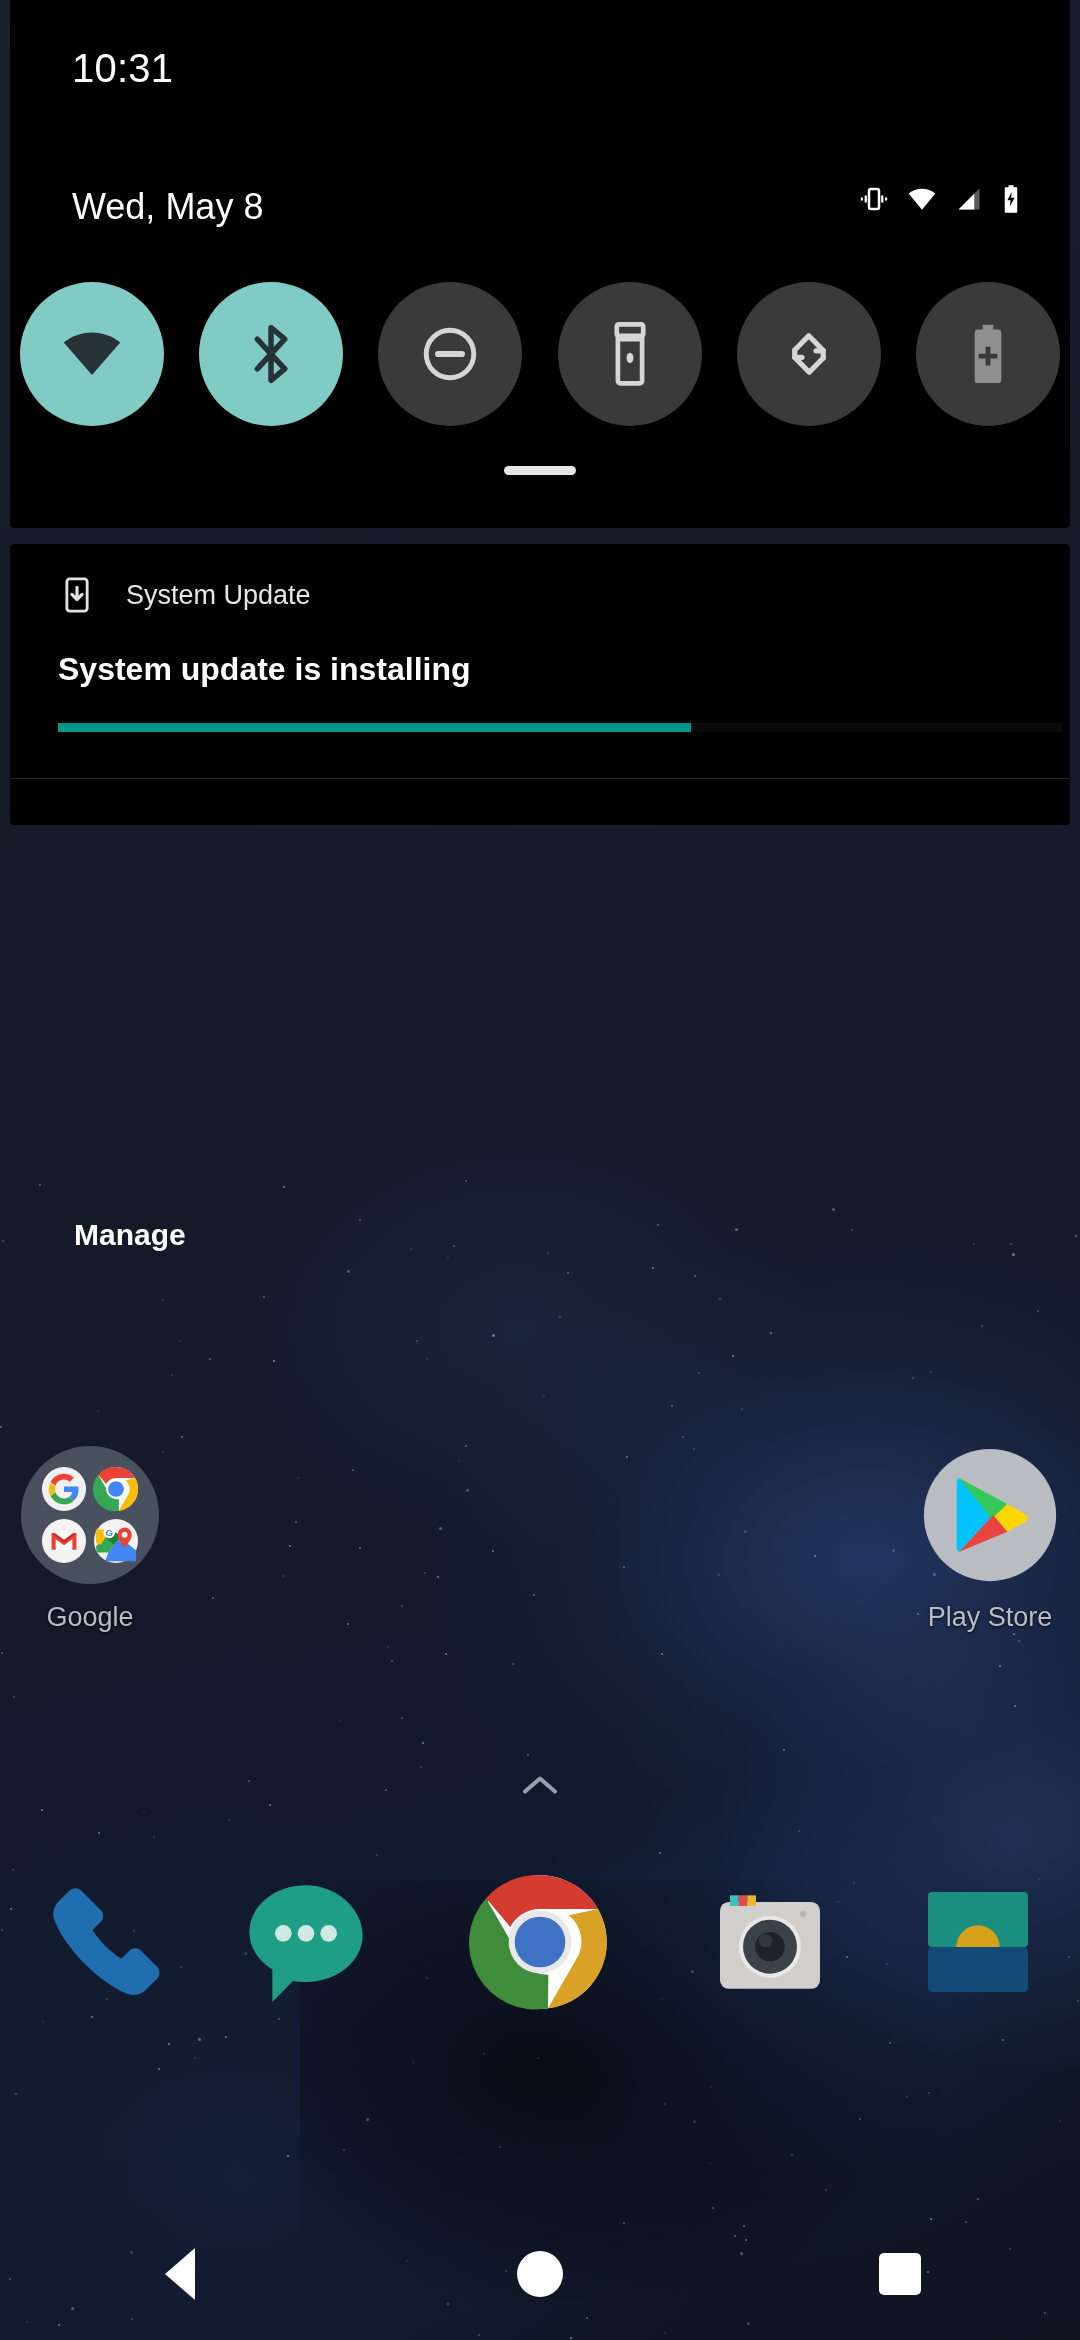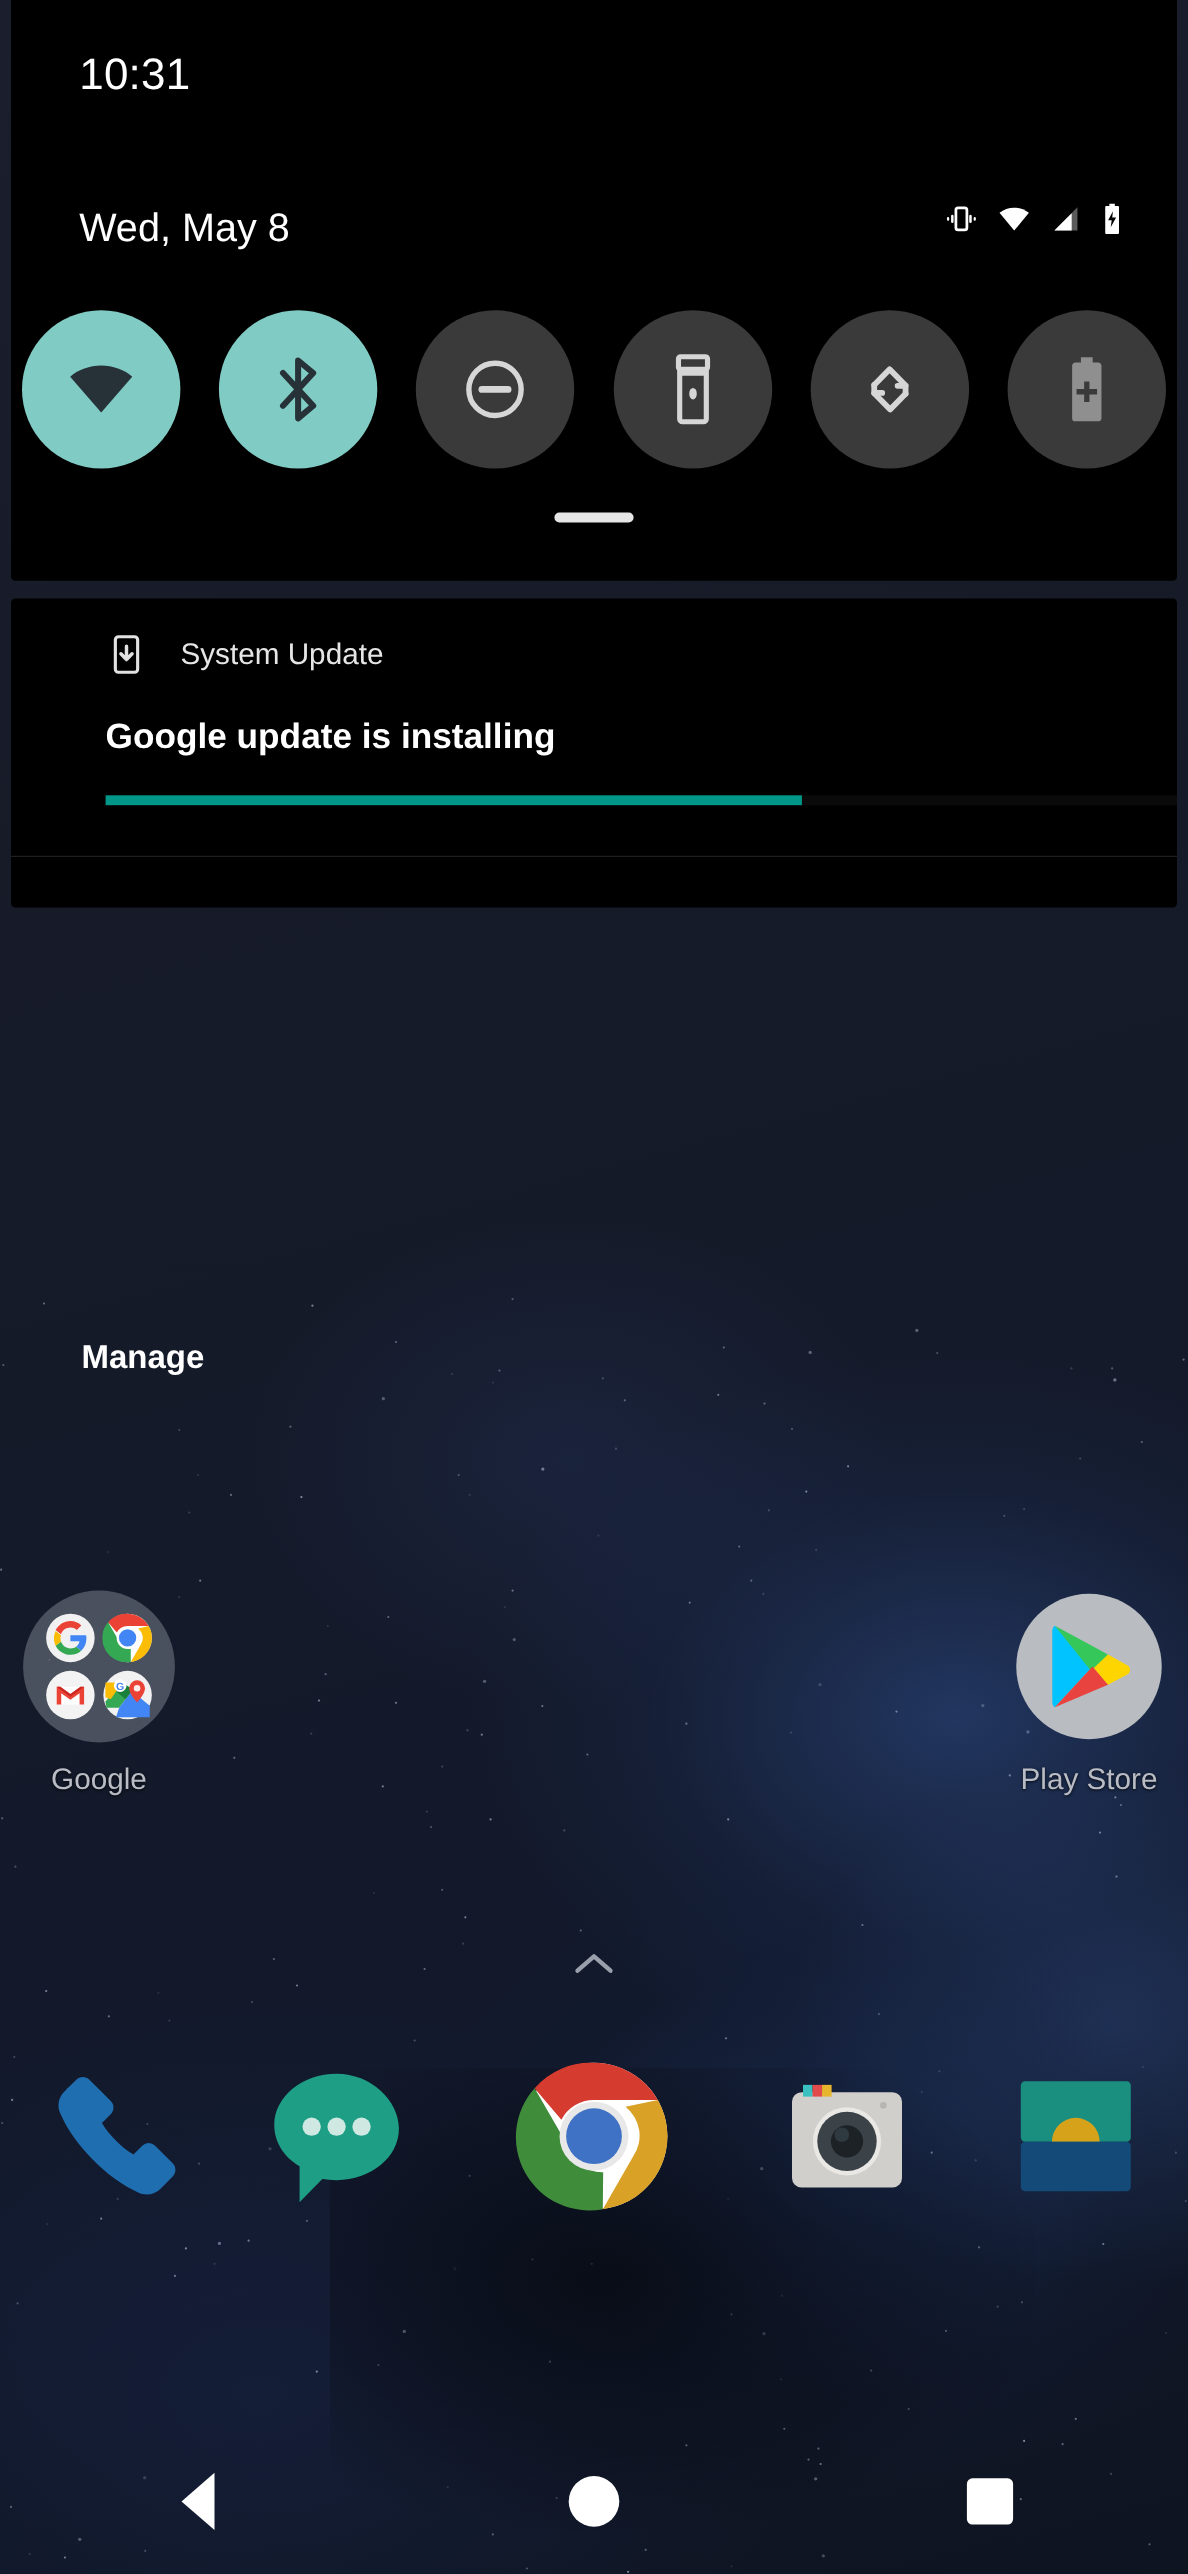--- a/index.html
+++ b/index.html
@@ -89,21 +89,21 @@
     padding-top:22px;
   }
   .notif-text {
     color:#e3e3e3; font-size:30px; line-height:1.26; padding-top:4px;
   }
   #progress-track {
     position:relative; height:9px; margin:34px 0 0 0; width:1004px;
     background:rgba(255,255,255,0.04); border-radius:1px;
   }
   #progress-fill { position:absolute; left:0; top:0; height:100%; background:#009688; }
-  #notif-1 { padding-bottom:46px;margin-left:38px; }
+  #notif-1 { padding-bottom:46px; }
   #notif-divider { height:1px; background:#232323; margin:0; }
   #notif-2 { padding-bottom:46px; }
 
   
   #manage-btn {
     position:absolute; left:74px; top:1218px;
     color:#fff; font-size:30px; font-weight:bold;
   }
 
   
@@ -464,21 +464,21 @@
     <div class="notif" id="notif-1">
       <div class="notif-header">
         <span class="notif-app-icon">
           <svg width="38" height="38" viewBox="0 0 24 24" fill="none" stroke="#e2e2e2" stroke-width="1.8">
             <rect x="5.6" y="1.8" width="12.8" height="20.4" rx="1.8"></rect>
             <path d="M12 7.2v7.6M8.8 11.6 12 14.9l3.2-3.3" stroke-width="2" stroke-linecap="round" stroke-linejoin="round"></path>
           </svg>
         </span>
         <span class="notif-app-name">System Update</span>
       </div>
-      <div class="notif-title">Google update is installing</div>
+      <div class="notif-title">System update is installing</div>
       <div id="progress-track">
         <div id="progress-fill" style="width: 63%; background: rgb(0, 150, 136);"></div>
       </div>
     </div>
 
     <div id="notif-divider"></div>
 
     <div class="notif" id="notif-2">
     </div>
   </div>

